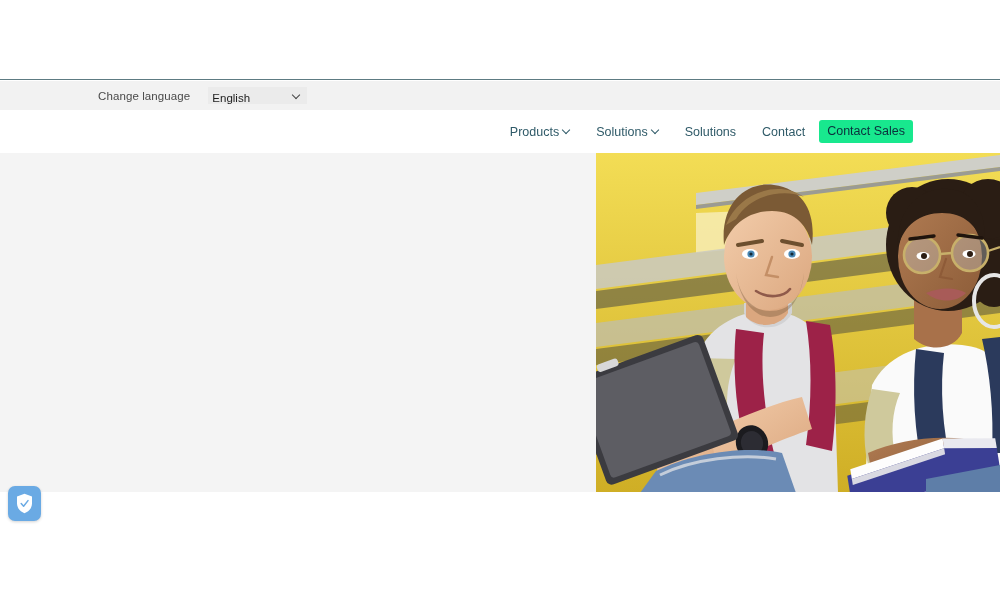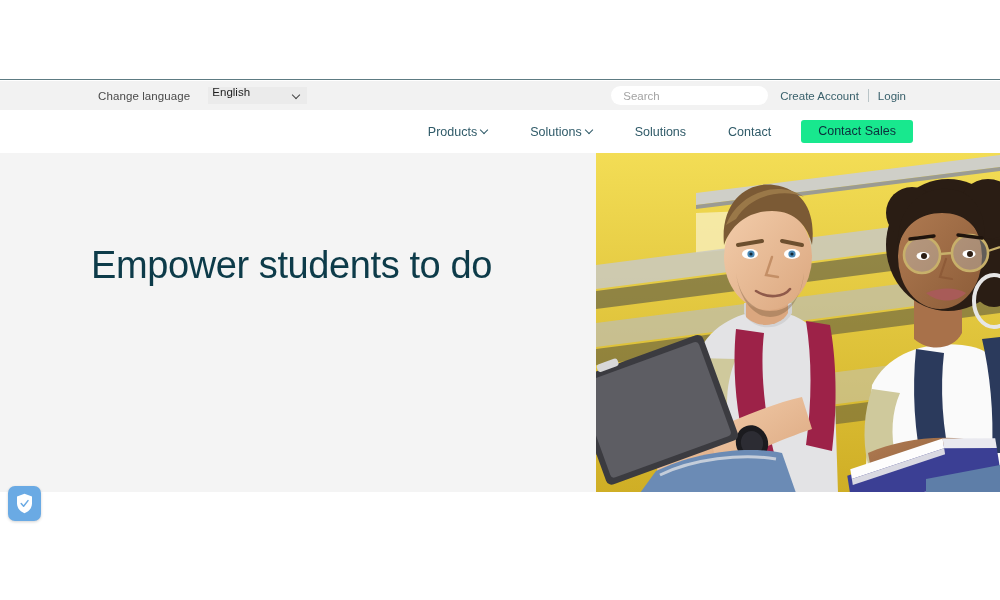--- a/index.html
+++ b/index.html
@@ -58,21 +58,21 @@
     letter-spacing: .1px;
     white-space: nowrap;
   }
 
   .lang-select {
     position: relative;
     width: 99px;
     height: 17px;
     background: #ebebeb;
     display: flex;
-    align-items: flex-start;
+    align-items: flex-end;
     padding: 0 4px;
   }
 
   .lang-select .val {
     font-size: 11.5px;
     color: #1d1d1d;
     line-height: 1;
   }
 
   .lang-select .chev {
@@ -177,21 +177,21 @@
     color: #0c2f3c;
   }
 
   .nav-items {
     position: absolute;
     right: 87px;
     top: 0;
     height: 43px;
     display: flex;
     align-items: center;
-    gap: 16px;
+    gap: 0;
   }
 
   .nav-item {
     font-size: 12.5px;
     color: #2f5a68;
     white-space: nowrap;
     margin-right: 26px;
     display: flex;
     align-items: center;
     gap: 4px;
@@ -216,21 +216,21 @@
   }
 
   .contact-btn {
     background: #18e88e;
     color: #0c2f3c;
     font-size: 12.5px;
     font-family: "Liberation Sans", sans-serif;
     border: none;
     border-radius: 3px;
     height: 23px;
-    padding: 0 17px;
+    padding: 0 8px;
     margin-left: 14px;
     cursor: pointer;
     white-space: nowrap;
     line-height: 23px;
   }
 
   
   .hero {
     position: absolute;
     left: 0; top: 153px;
@@ -303,28 +303,20 @@
   <div class="utility-bar">
 
     <div class="lang-wrap">
       <span class="lang-label">Change language</span>
       <div class="lang-select">
         <span class="val">English</span>
         <span class="chev"></span>
       </div>
     </div>
 
-    <div class="util-right">
-      <input class="search-box" type="text" placeholder="Search" style="">
-      <div class="util-links">
-        <a class="util-link">Create Account</a>
-        <span class="util-divider"></span>
-        <a class="util-link">Login</a>
-      </div>
-    </div>
   </div>
 
   <div class="main-nav">
 
 
     <div class="nav-items">
 
       <a class="nav-item">
         <span>Products</span>
         <span class="nav-chev"></span>
@@ -342,21 +334,21 @@
       <a class="nav-item">
         <span>Contact</span>
       </a>
 
       <button class="contact-btn">Contact Sales</button>
     </div>
   </div>
 
   <div class="hero">
     <div class="hero-copy">
-      <h1 class="hero-title"><span>Empower students to do</span><br></h1>
+      <h1 class="hero-title"><br></h1>
     </div>
   </div>
 
   <div class="hero-photo">
     <svg width="404" height="340" viewBox="0 0 404 340">
       <defs>
         <clipPath id="photoclip">
             <rect x="0" y="0" width="404" height="340"></rect>
           </clipPath>
         <linearGradient id="skinA" x1="0" y1="0" x2="1" y2="1">

